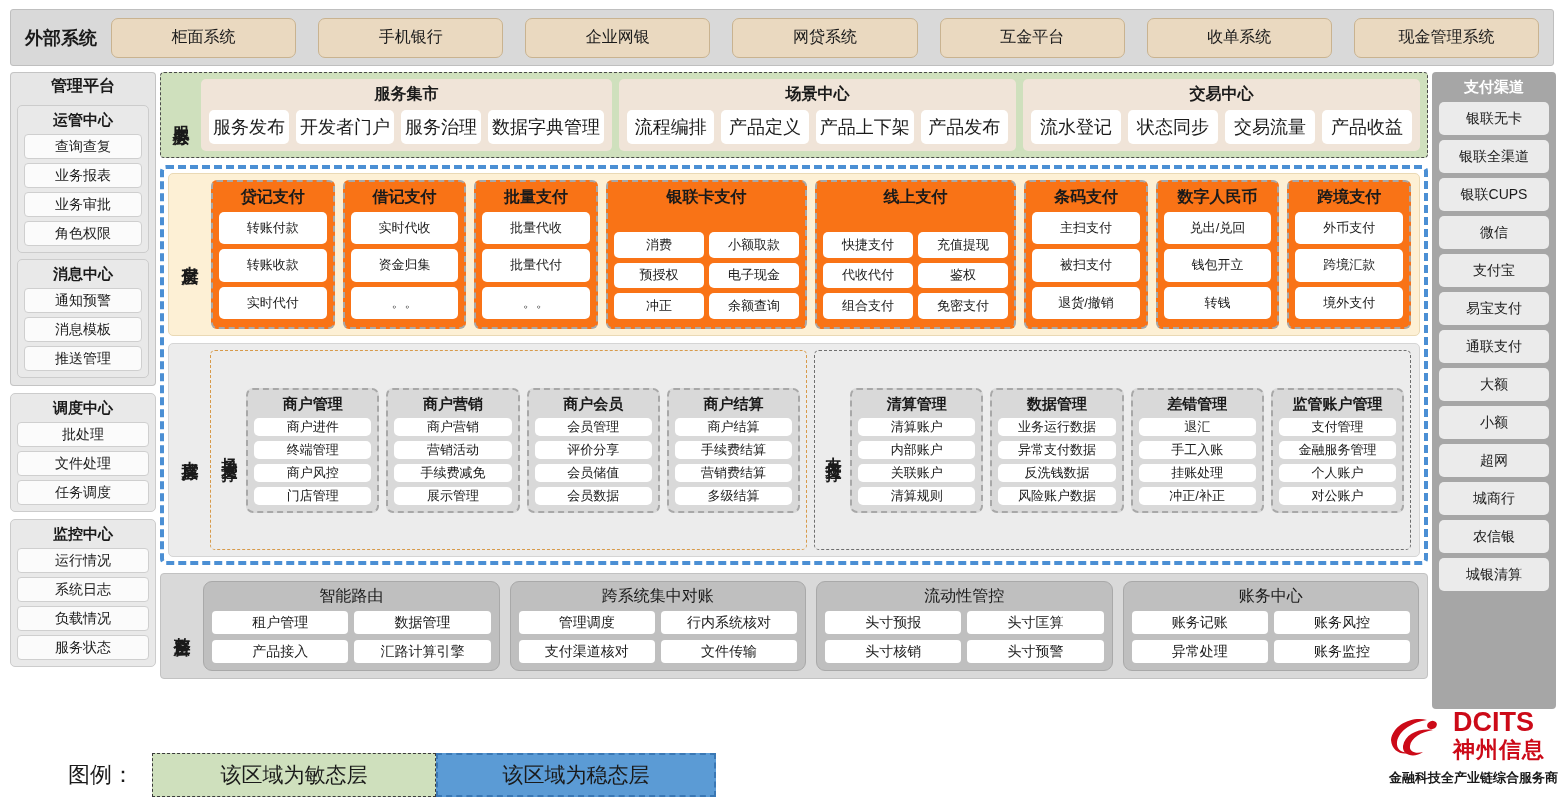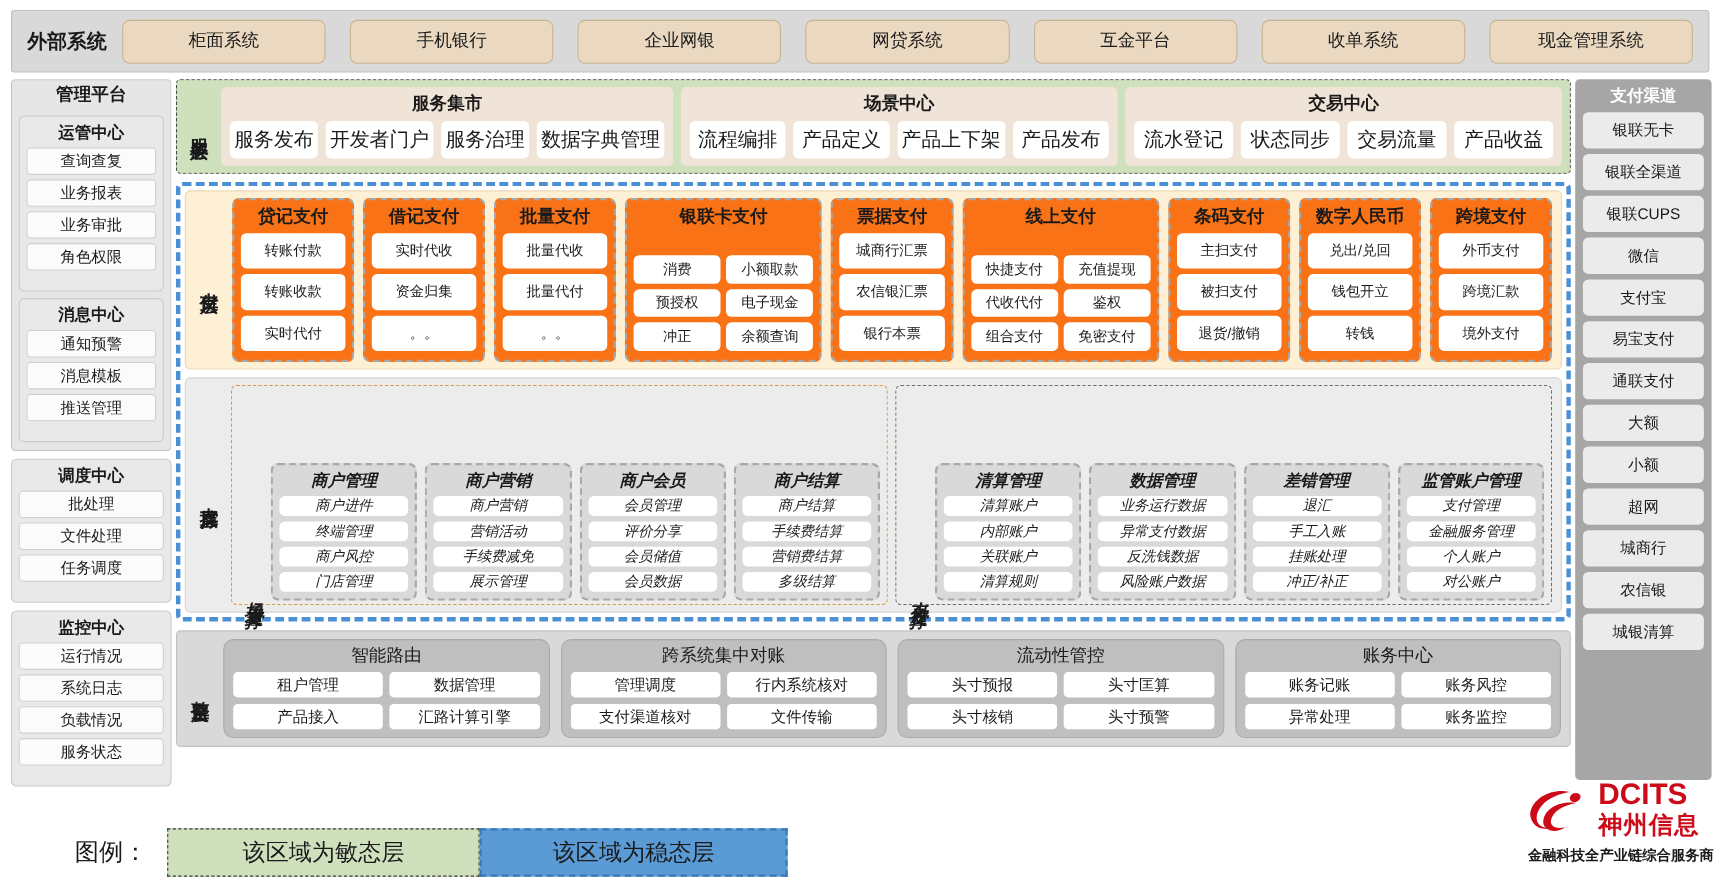--- a/index.html
+++ b/index.html
@@ -50,21 +50,21 @@
   .sub-group:last-child { margin-bottom: 0; }
   .sub-title {
     font-size: 15px; font-weight: bold; color: #1a1a1a;
     text-align: center; padding: 2px 0 4px 0;
   }
   .sub-item {
     height: 25px; background: #fbfbfb; border: 1px solid #cfcfcf;
     border-radius: 4px; display: flex; align-items: center; justify-content: center;
     font-size: 14px; color: #1a1a1a; margin-bottom: 4px;
   }
-  .sub-item:last-child { margin-bottom: 12px; }
+  .sub-item:last-child { margin-bottom: 0; }
   .standalone-group {
     background: #e9e9e9; border: 1px solid #cccccc; border-radius: 5px;
     padding: 3px 6px 6px 6px; margin-top: 7px;
   }
 
   
   .right-panel {
     position: absolute; left: 1432px; top: 72px; width: 124px; height: 637px;
     background: #a6a6a6; border-radius: 4px; padding: 4px 7px 6px 7px;
   }
@@ -140,22 +140,22 @@
     font-size: 13px; color: #1a1a1a; white-space: nowrap;
   }
 
   
   .support-layer {
     margin-top: 7px; background: #ececec; border: 1px solid #d5d5d5;
     border-radius: 5px; display: flex; align-items: stretch;
     padding: 6px 8px; gap: 7px; height: 214px;
   }
   .sup-half {
-    flex: 1; display: flex; align-items: flex-end; gap: 5px;
-    border-radius: 5px; padding: 3px 6px; font-style: italic;
+    flex: 1; display: flex; align-items: center; gap: 5px;
+    border-radius: 5px; padding: 3px 6px;
   }
   .sup-half.scene { border: 1px dashed #d79a4a; }
   .sup-half.paysup { border: 1px dashed #6e6e6e; }
   .sup-sublabel {
     width: 24px; flex: 0 0 24px; display: flex; align-items: center;
     justify-content: center; font-size: 16px; font-weight: bold; color: #1a1a1a;
     writing-mode: vertical-rl; text-orientation: upright; letter-spacing: 3px;
   }
   .sup-cols { display: flex; flex: 1; gap: 7px; }
   .sup-col {
@@ -371,28 +371,20 @@
               <div class="pg-head">银联卡支付</div>
               <div class="pg-grid c2">
                 <div class="pg-chip">消费</div>
                 <div class="pg-chip">小额取款</div>
                 <div class="pg-chip">预授权</div>
                 <div class="pg-chip">电子现金</div>
                 <div class="pg-chip">冲正</div>
                 <div class="pg-chip">余额查询</div>
               </div>
             </div>
-            <div class="pay-group w1">
-              <div class="pg-head">票据支付</div>
-              <div class="pg-grid c1">
-                <div class="pg-chip">城商行汇票</div>
-                <div class="pg-chip">农信银汇票</div>
-                <div class="pg-chip">银行本票</div>
-              </div>
-            </div>
             <div class="pay-group w2">
               <div class="pg-head">线上支付</div>
               <div class="pg-grid c2">
                 <div class="pg-chip">快捷支付</div>
                 <div class="pg-chip">充值提现</div>
                 <div class="pg-chip">代收代付</div>
                 <div class="pg-chip">鉴权</div>
                 <div class="pg-chip">组合支付</div>
                 <div class="pg-chip">免密支付</div>
               </div>

